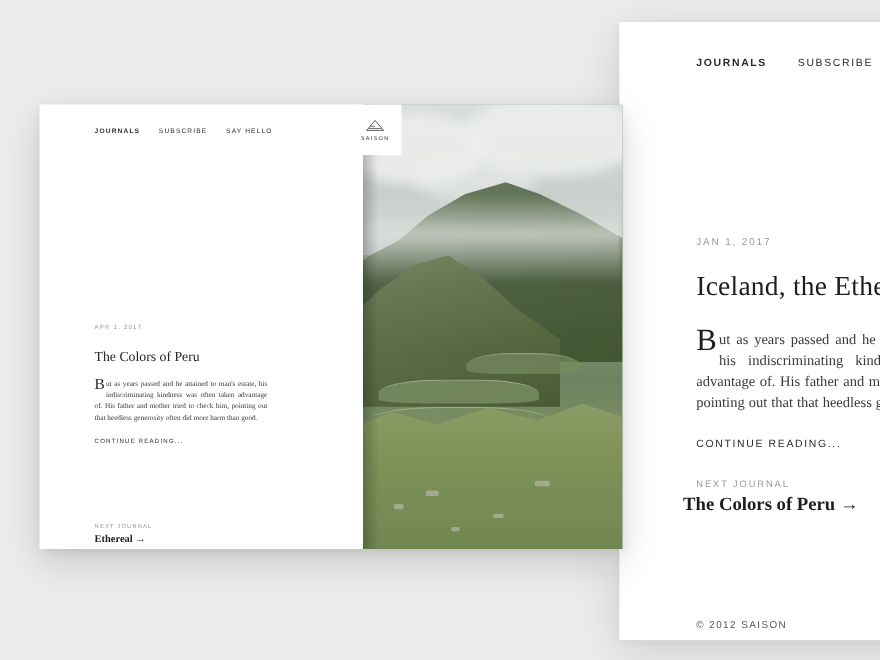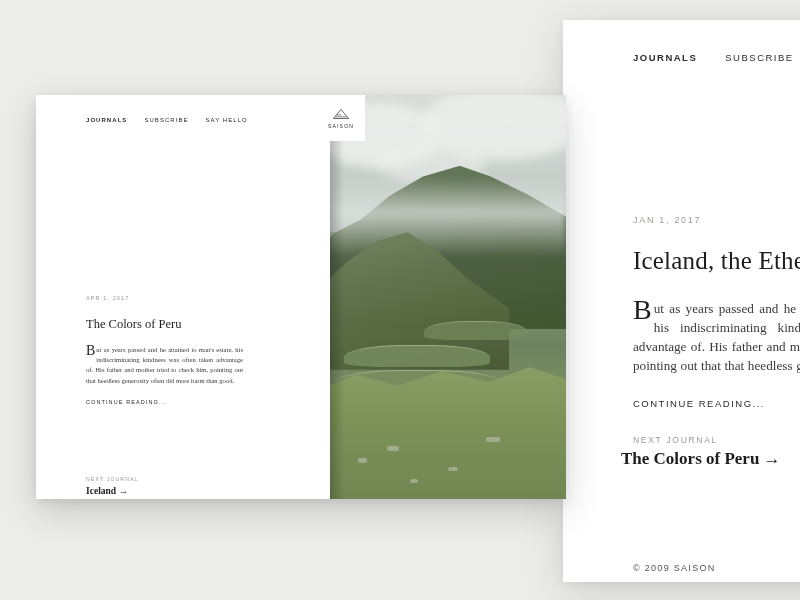--- a/index.html
+++ b/index.html
@@ -322,21 +322,21 @@
     </div>
     <div class="back-cont">CONTINUE READING...</div>
   </div>
 
   <div class="back-nextlabel">NEXT JOURNAL</div>
   <div class="back-nextlink">
     <span>The Colors of Peru</span>
     <span>→</span>
   </div>
 
-  <div class="back-footer">© 2009 SAISON</div>
+  <div class="back-footer">© 2012 SAISON</div>
 </div>
 
 <div class="mock-front">
 
   <div class="front-left">
 
     <nav class="front-nav">
       <a href="#" class="active">JOURNALS</a>
       <a href="#">SUBSCRIBE</a>
       <a href="#">SAY HELLO</a>
@@ -346,21 +346,21 @@
       <div class="front-date">APR 1, 2017</div>
       <div class="front-title">The Colors of Peru</div>
       <div class="front-para">
         <span class="dropcap">B</span><span>ut as years passed and he attained to man's estate, his indiscriminating kindness was often taken advantage of. His father and mother tried to check him, pointing out that heedless generosity often did more harm than good.</span>
       </div>
       <div class="front-cont">CONTINUE READING...</div>
     </div>
 
     <div class="front-nextlabel">NEXT JOURNAL</div>
     <div class="front-nextlink">
-      <span>Iceland</span>
+      <span>Ethereal</span>
       <span>→</span>
     </div>
 
   </div>
 
   <div class="logo-box">
     <svg class="logo-mark" viewBox="0 0 40 26">
       <path d="M20 3 L37 23 L3 23 Z" fill="none" stroke="#2b2b2b" stroke-width="1.6"></path>
       <path d="M11 15 L20 15" stroke="#2b2b2b" stroke-width="1.3"></path>
       <path d="M7.5 19.2 L32.5 19.2" stroke="#2b2b2b" stroke-width="1.3"></path>

